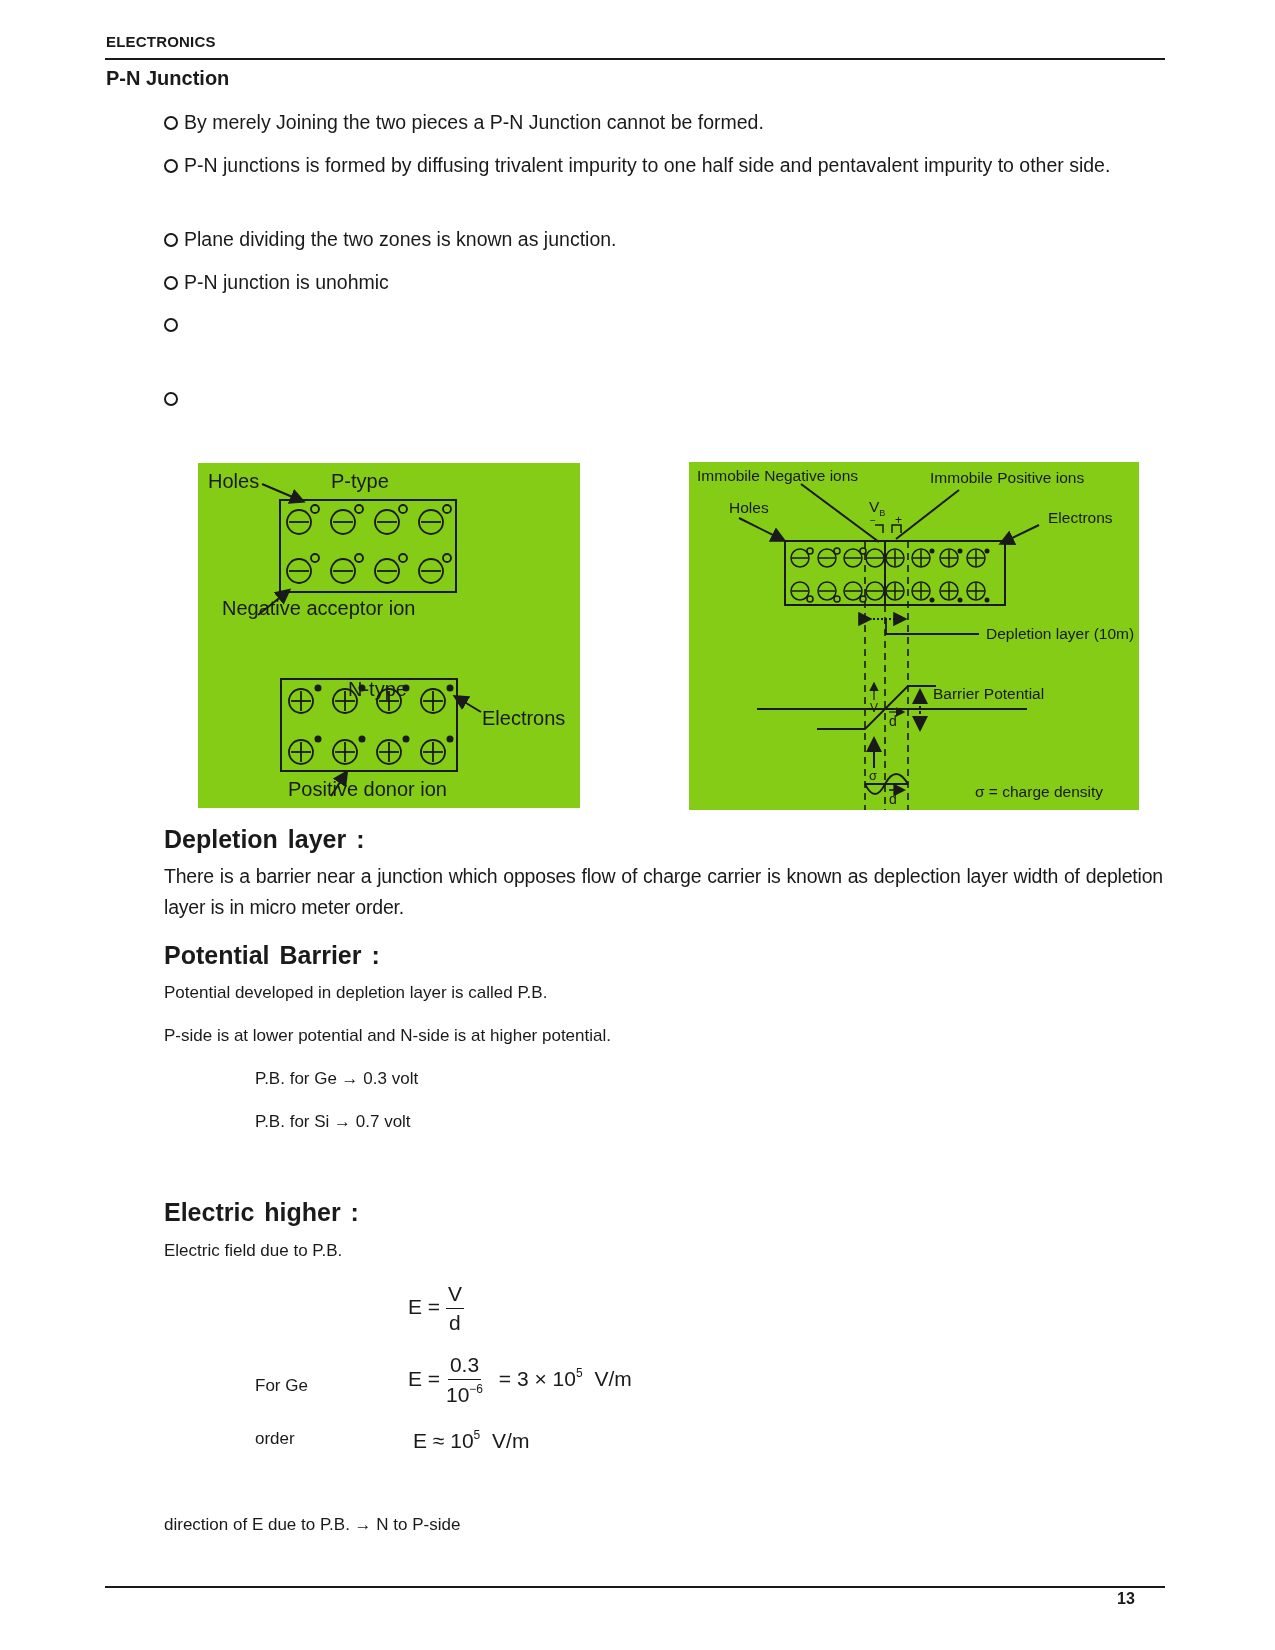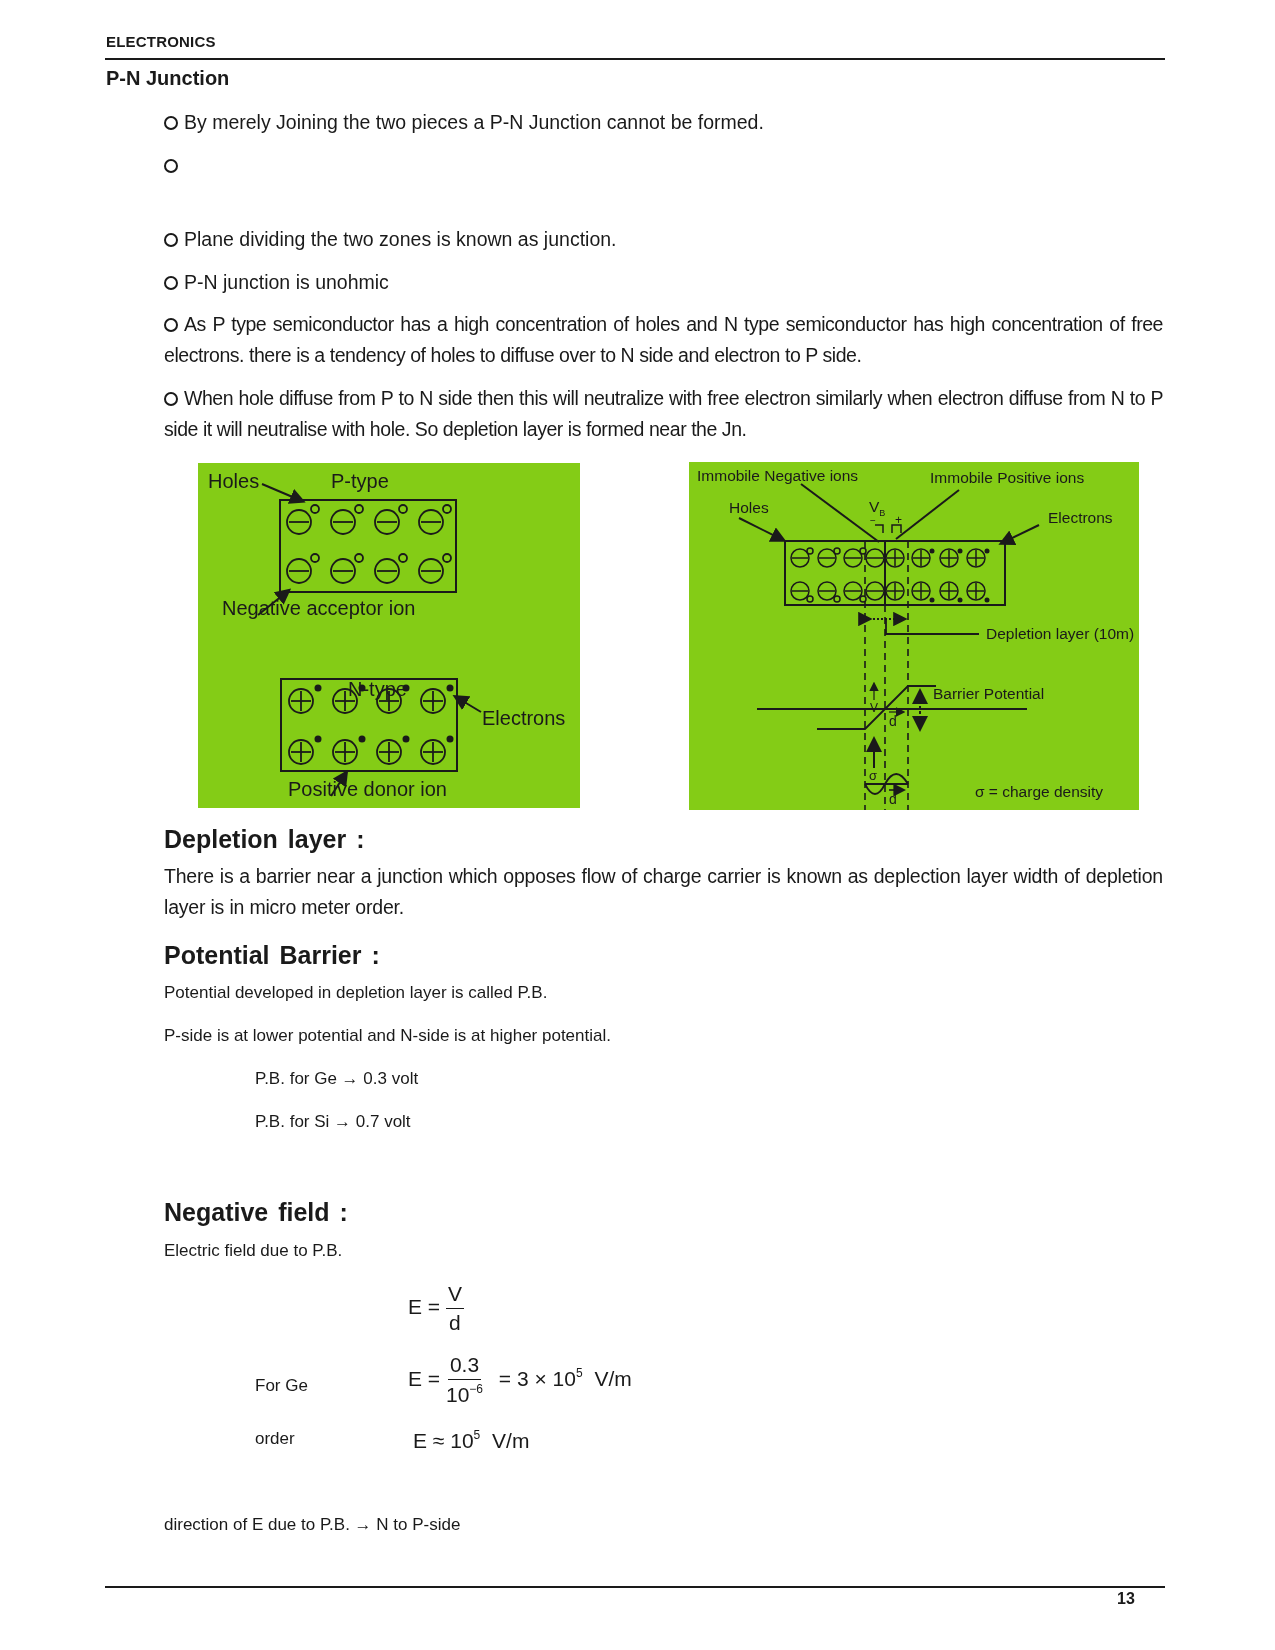--- a/index.html
+++ b/index.html
@@ -24,25 +24,25 @@
   svg text { font-family: "Liberation Sans", sans-serif; fill: #1a1a1a; }
 </style>
 </head>
 <body>
 
 <div class="abs running-head">ELECTRONICS</div>
 <div class="abs rule" style="top:58px;"></div>
 <div class="abs title">P-N Junction</div>
 
 <div class="abs para" style="top:107px;"><span class="bullet-glyph"></span><span>By merely Joining the two pieces a P-N Junction cannot be formed.</span></div>
-<div class="abs para" style="top:150px;"><span class="bullet-glyph"></span></div>
+<div class="abs para" style="top:150px;"><span class="bullet-glyph"></span><span>P-N junctions is formed by diffusing trivalent impurity to one half side and pentavalent impurity to other side.</span></div>
 <div class="abs para" style="top:224px;"><span class="bullet-glyph"></span><span>Plane dividing the two zones is known as junction.</span></div>
 <div class="abs para" style="top:267px;"><span class="bullet-glyph"></span><span>P-N junction is unohmic</span></div>
-<div class="abs para" style="top:309px; letter-spacing:-0.45px;"><span class="bullet-glyph"></span><span>As P type semiconductor has a high concentration of holes and N type semiconductor has high concentration of free electrons. there is a tendency of holes to diffuse over to N side and electron to P side.</span></div>
-<div class="abs para" style="top:383px; letter-spacing:-0.45px;"><span class="bullet-glyph"></span><span>When hole diffuse from P to N side then this will neutralize with free electron similarly when electron diffuse from N to P side it will neutralise with hole. So depletion layer is formed near the Jn.</span></div>
+<div class="abs para" style="top:309px; letter-spacing:-0.45px;"><span class="bullet-glyph"></span></div>
+<div class="abs para" style="top:383px; letter-spacing:-0.45px;"><span class="bullet-glyph"></span></div>
 
 <div class="abs figure" style="left:198px; top:463px; width:382px; height:345px;">
   <svg width="382" height="345" viewBox="0 0 382 345">
     <defs>
       <marker id="arr" markerWidth="8" markerHeight="8" refX="6" refY="4" orient="auto">
           <path d="M0,0 L8,4 L0,8 z" fill="#1a1a1a"></path>
         </marker>
     </defs>
 
     <text x="10" y="25" font-size="20">Holes</text>
@@ -240,21 +240,21 @@
 
 <div class="abs heading" style="top:825px;">Depletion layer :</div>
 <div class="abs para" style="top:861px; letter-spacing:-0.2px;">There is a barrier near a junction which opposes flow of charge carrier is known as deplection layer width of depletion layer is in micro meter order.</div>
 
 <div class="abs heading" style="top:941px;">Potential Barrier :</div>
 <div class="abs plain" style="left:164px; top:983px;">Potential developed in depletion layer is called P.B.</div>
 <div class="abs plain" style="left:164px; top:1026px;">P-side is at lower potential and N-side is at higher potential.</div>
 <div class="abs plain" style="left:255px; top:1069px;">P.B. for Ge → 0.3 volt</div>
 <div class="abs plain" style="left:255px; top:1112px;">P.B. for Si → 0.7 volt</div>
 
-<div class="abs heading" style="top:1198px;">Negative field :</div>
+<div class="abs heading" style="top:1198px;">Electric higher :</div>
 <div class="abs plain" style="left:164px; top:1241px;">Electric field due to P.B.</div>
 
 <div class="abs math" style="left:408px; top:1282px;">
   <span>E =</span>
   <span class="frac">
       <span class="num">V</span>
       <span class="den">d</span>
     </span>
 </div>
 

